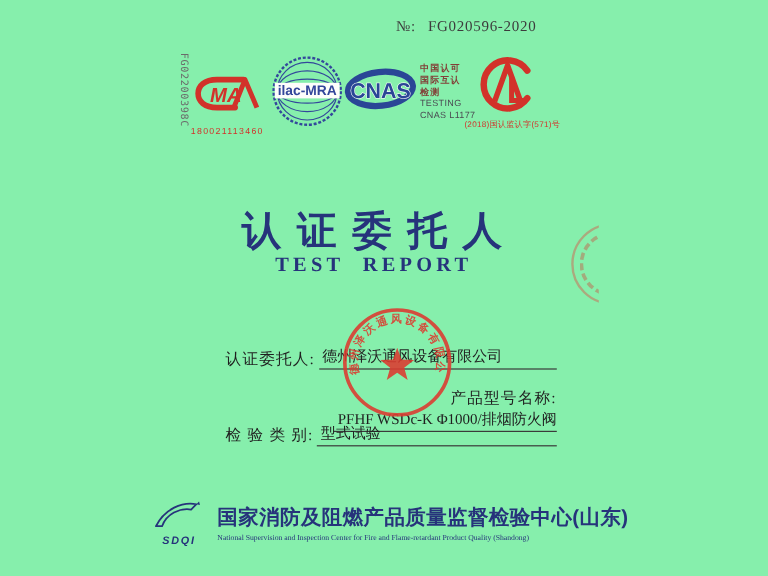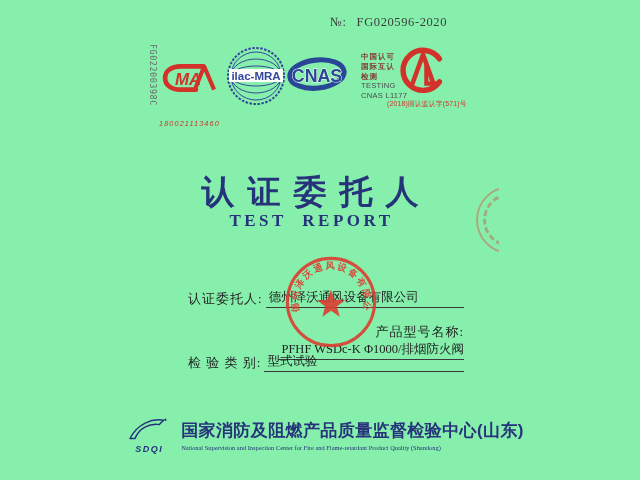--- a/index.html
+++ b/index.html
@@ -20,24 +20,24 @@
   
   .side-code{
     position:absolute;left:148px;top:44px;
     writing-mode:vertical-rl;text-orientation:mixed;
     font-family:"DejaVu Sans Mono",monospace;font-size:8.5px;color:#6b6b6b;letter-spacing:.5px;
   }
 
   
   .logo-item{position:absolute;}
   .cma-wrap{left:159px;top:56px;width:58px;text-align:right;}
-  .cma-num{font-size:7.3px;color:#d2322a;letter-spacing:1.1px;margin-top:15px;white-space:nowrap;font-style:italic;}
+  .cma-num{font-size:7.3px;color:#d2322a;letter-spacing:1.1px;margin-top:0;white-space:nowrap;}
   .ilac-wrap{left:225px;top:45px;}
   .cnas-wrap{left:287px;top:54px;}
-  .cnas-text{left:350px;top:52px;font-size:7.5px;line-height:1.3;margin-left:11px;}
+  .cnas-text{left:350px;top:52px;font-size:7.5px;line-height:1.3;}
   .cnas-text .zh{color:#824038;font-weight:bold;letter-spacing:1px;}
   .cnas-text .en{color:#4a4a52;letter-spacing:.3px;}
   .cal-wrap{left:398px;top:47px;}
   .cal-caption{left:387px;top:99px;font-size:6.8px;color:#d2322a;letter-spacing:.2px;white-space:nowrap;}
 
   
   .title-zh{
     position:absolute;left:130px;top:170px;width:360px;text-align:center;
     font-size:33px;font-weight:700;color:#26337b;letter-spacing:13px;padding-left:13px;box-sizing:border-box;
   }

